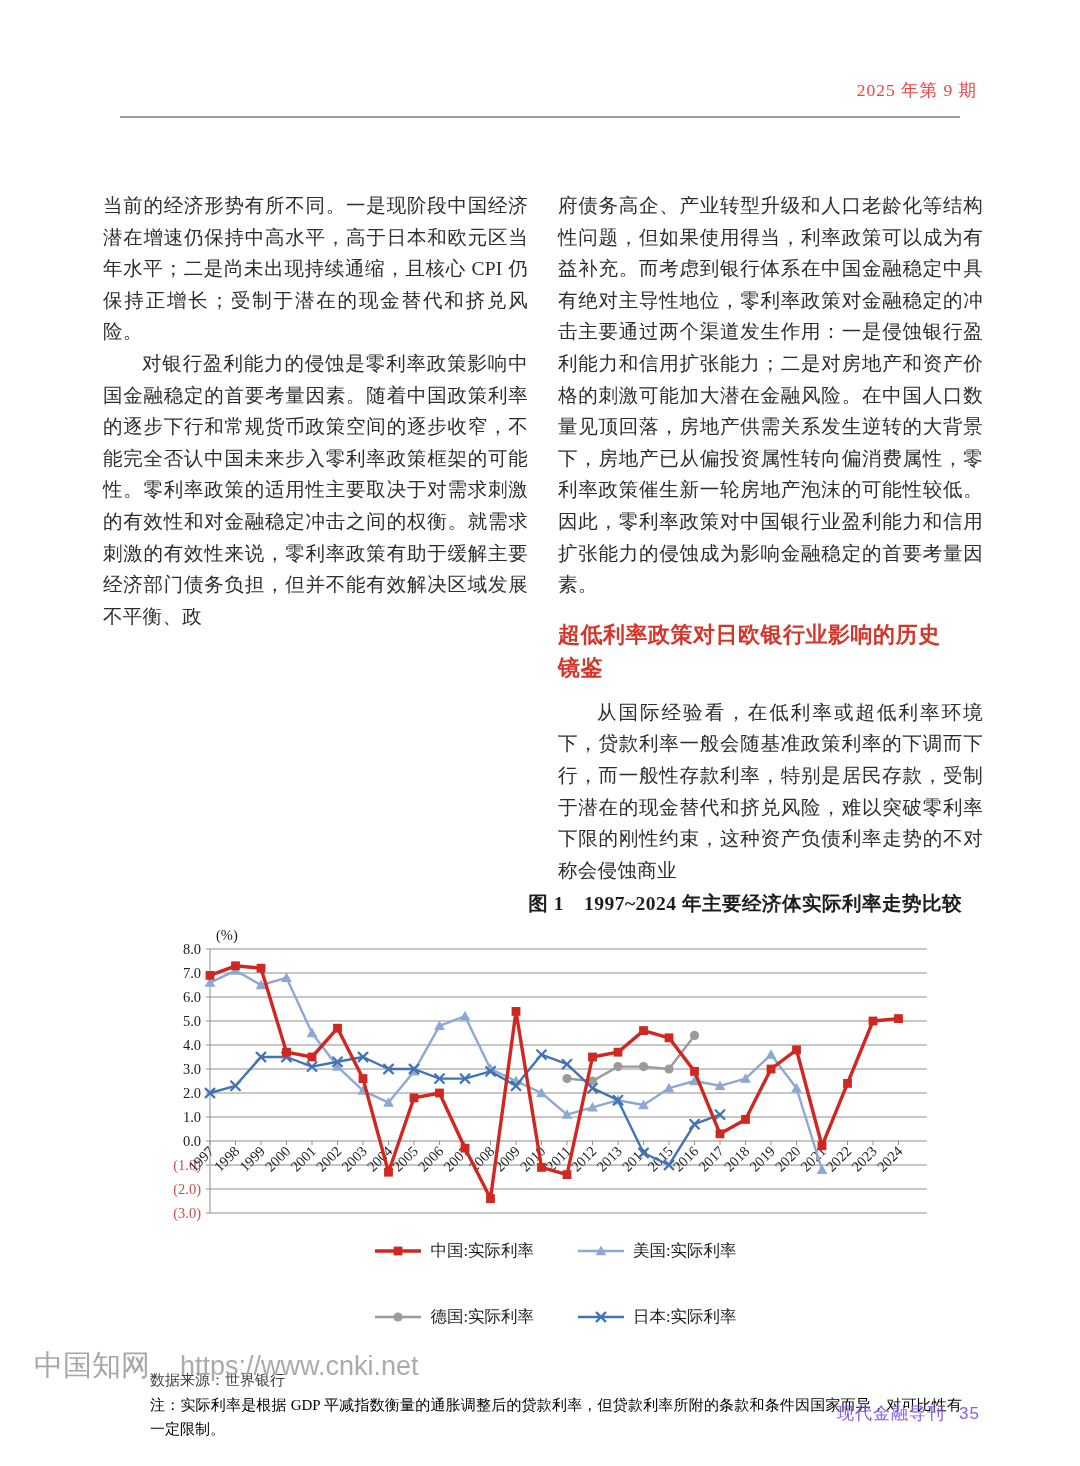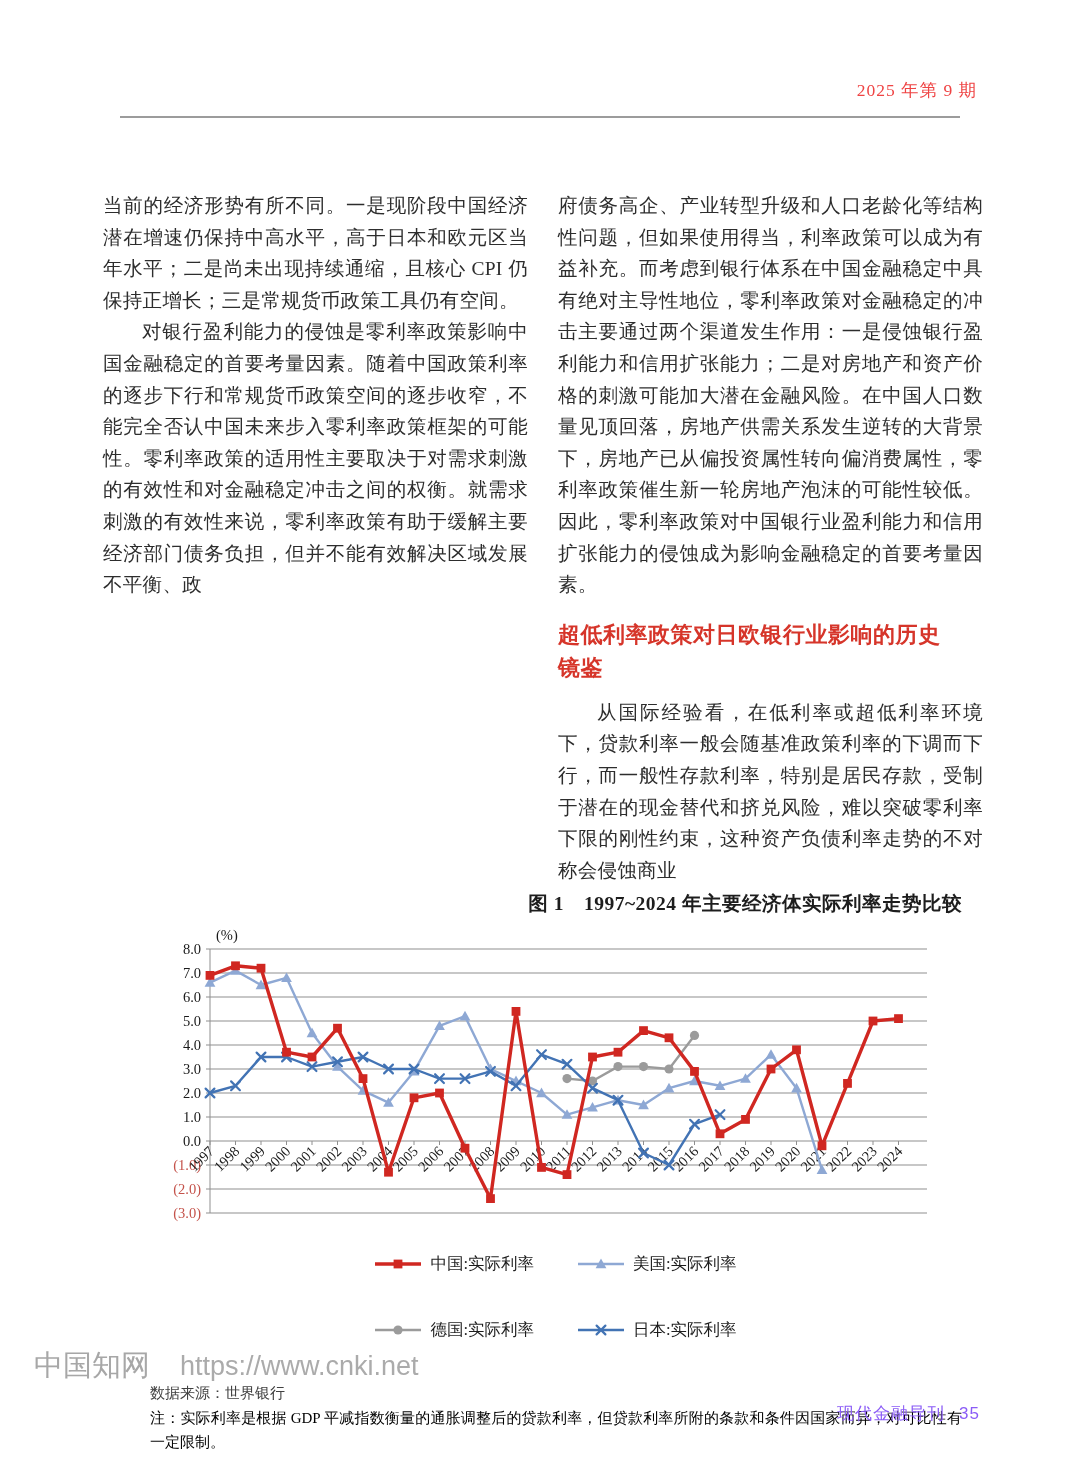--- a/index.html
+++ b/index.html
@@ -26,21 +26,21 @@
     font-size:22px;line-height:33px;margin:17px 0 13px 0;width:402px;letter-spacing:0.5px;text-align:left;
   }
   
   .figure-block{position:absolute;top:878px;left:150px;width:812px;}
   .fig-title{
     text-align:right;font-weight:bold;font-size:19.5px;color:#1d1d1d;margin:12px 0 12px 0;letter-spacing:0.5px;
   }
   #chart-svg{display:block;margin-left:2px;}
   .legend{
     display:grid;grid-template-columns:auto auto;column-gap:130px;row-gap:8px;
-    justify-content:center;margin-top:20px;font-size:16.5px;color:#1d1d1d;gap:44px;
+    justify-content:center;margin-top:7px;font-size:16.5px;color:#1d1d1d;gap:44px;
   }
   .legend-item{display:flex;align-items:center;gap:9px;}
   .legend-swatch{display:block;}
   .fig-source{font-size:15px;color:#404040;margin-top:40px;line-height:24px;}
   .fig-note{font-size:15px;color:#000000;line-height:24px;margin-top:1px;text-align:justify;}
   
   .page-footer{
     position:absolute;top:1386px;right:100px;font-family:"Liberation Sans","DejaVu Sans",sans-serif;
     font-size:17px;color:#8b5cf6;letter-spacing:1px;margin-top:16px;
   }
@@ -54,21 +54,21 @@
 </head>
 <body>
 
 <div class="page">
 
   <div class="journal-issue">2025 年第 9 期</div>
   <div class="header-rule"></div>
 
   <div class="columns">
     <div class="col">
-      <p>当前的经济形势有所不同。一是现阶段中国经济潜在增速仍保持中高水平，高于日本和欧元区当年水平；二是尚未出现持续通缩，且核心 CPI 仍保持正增长；三是常规货币政策工具仍有空间。</p>
+      <p>当前的经济形势有所不同。一是现阶段中国经济潜在增速仍保持中高水平，高于日本和欧元区当年水平；二是尚未出现持续通缩，且核心 CPI 仍保持正增长；受制于潜在的现金替代和挤兑风险。</p>
       <p class="indent">对银行盈利能力的侵蚀是零利率政策影响中国金融稳定的首要考量因素。随着中国政策利率的逐步下行和常规货币政策空间的逐步收窄，不能完全否认中国未来步入零利率政策框架的可能性。零利率政策的适用性主要取决于对需求刺激的有效性和对金融稳定冲击之间的权衡。就需求刺激的有效性来说，零利率政策有助于缓解主要经济部门债务负担，但并不能有效解决区域发展不平衡、政</p>
     </div>
     <div class="col">
       <p>府债务高企、产业转型升级和人口老龄化等结构性问题，但如果使用得当，利率政策可以成为有益补充。而考虑到银行体系在中国金融稳定中具有绝对主导性地位，零利率政策对金融稳定的冲击主要通过两个渠道发生作用：一是侵蚀银行盈利能力和信用扩张能力；二是对房地产和资产价格的刺激可能加大潜在金融风险。在中国人口数量见顶回落，房地产供需关系发生逆转的大背景下，房地产已从偏投资属性转向偏消费属性，零利率政策催生新一轮房地产泡沫的可能性较低。因此，零利率政策对中国银行业盈利能力和信用扩张能力的侵蚀成为影响金融稳定的首要考量因素。</p>
       <h2 class="section-heading">超低利率政策对日欧银行业影响的历史镜鉴</h2>
       <p class="indent">从国际经验看，在低利率或超低利率环境下，贷款利率一般会随基准政策利率的下调而下行，而一般性存款利率，特别是居民存款，受制于潜在的现金替代和挤兑风险，难以突破零利率下限的刚性约束，这种资产负债利率走势的不对称会侵蚀商业</p>
     </div>
   </div>
 
   <div class="figure-block">

